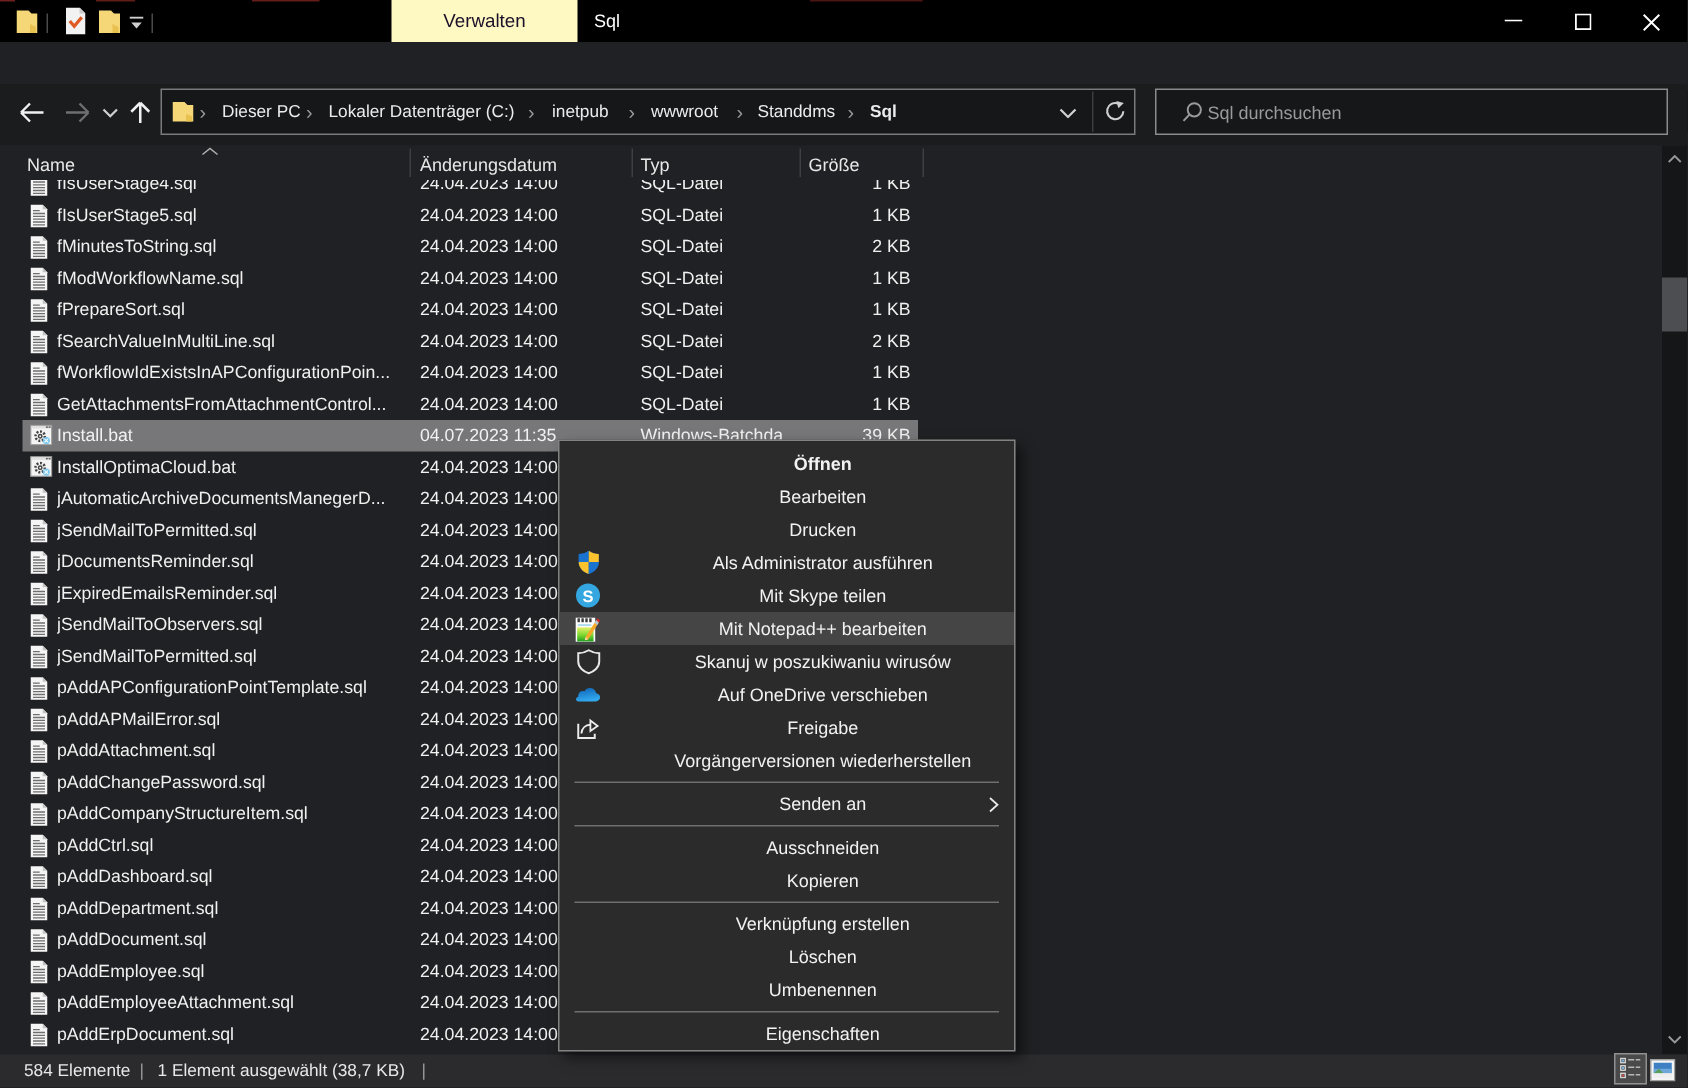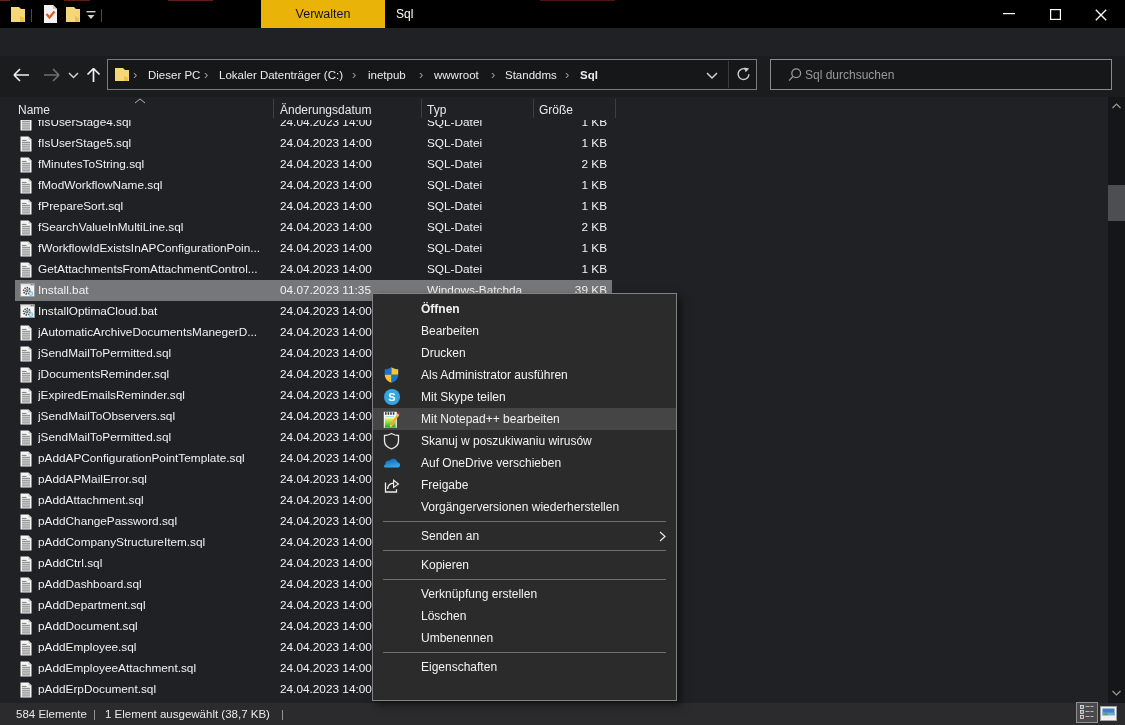--- a/index.html
+++ b/index.html
@@ -1,21 +1,21 @@
 <!DOCTYPE html>
 <html><head>
 <meta charset="utf-8">
 <style>
 * { margin:0; padding:0; box-sizing:border-box; }
 html,body { width:1125px; height:725px; overflow:hidden; }
 body { background:#202124; font-family:"Liberation Sans", sans-serif; position:relative; }
 .abs { position:absolute; }
 
 #titlebar { position:absolute; left:0; top:0; width:1125px; height:28px; background:#000; }
-#verwalten { position:absolute; left:261px; top:0; width:124px; height:28px; background:#eab308; color:#1a1029; font-size:12.5px; text-align:center; line-height:29px; }
+#verwalten { position:absolute; left:261px; top:0; width:124px; height:28px; background:#fef9c3; color:#1a1029; font-size:12.5px; text-align:center; line-height:29px; }
 #wintitle { position:absolute; left:396px; top:0; height:28px; line-height:29px; color:#fff; font-size:12px; }
 
 #tabrow { position:absolute; left:0; top:28px; width:1125px; height:28px; background:#000;margin-top:32px; }
 #dateitab { position:absolute; left:1px; top:3px; width:56px; height:23px; background:#1ba1ae; color:#081b1d; font-size:12.5px; text-align:center; line-height:24px; color:#0c2224; }
 .tab { position:absolute; top:3px; height:23px; line-height:24px; color:#f0f0f0; font-size:12.5px; }
 #appline { position:absolute; left:261px; top:0; width:124px; height:2px; background:#e4cff2; }
 
 #addrrow { position:absolute; left:0; top:56px; width:1125px; height:41px; background:#1b1c1d; }
 #addrbox { position:absolute; left:107px; top:3px; width:650px; height:31px; border:1px solid #7a7b7d; background:#161718; }
 #searchbox { position:absolute; left:770px; top:3px; width:342px; height:31px; border:1px solid #8a8b8d; background:#161718; }
@@ -34,21 +34,21 @@
 #lheader span { position:absolute; top:0; line-height:26px; }
 .hsep { position:absolute; top:2px; width:1px; height:19px; background:#3e3f42; }
 
 #vscroll { position:absolute; left:1108px; top:0; width:17px; height:606px; background:#151617; }
 #vthumb { position:absolute; left:0; top:88px; width:17px; height:36px; background:#4d4e52; }
 
 #statusbar { position:absolute; left:0; top:703px; width:1125px; height:22px; background:#2b2b2d; color:#e8e8e8; font-size:11.5px; }
 #statusbar .st { position:absolute; top:0; line-height:22px; }
 
 #cmenu { position:absolute; left:372px; top:293px; width:305px; height:408px; background:#2b2b2b; border:1px solid #828282; box-shadow:4px 4px 8px rgba(0,0,0,0.5); padding-top:4px; }
-.mi { position:relative; height:22px; line-height:22px; font-size:12px; color:#f2f2f2; padding-left:48px; white-space:nowrap; }
+.mi { position:relative; height:22px; line-height:22px; font-size:12px; color:#f2f2f2; padding-left:48px; white-space:nowrap;text-align:center; }
 .mi.hl { background:#454545; }
 .msep { height:1px; background:#6f6f6f; margin:3px 10px; }
 .mico { position:absolute; left:10px; top:2px; width:18px; height:18px; }
 </style>
 </head>
 <body>
 
 <div id="titlebar">
   <div class="abs" style="left:0;top:0;width:10px;height:1px;background:#6e2020"></div>
   <div class="abs" style="left:64px;top:0;width:26px;height:1px;background:#5f1d18"></div>
@@ -638,20 +638,21 @@
       <path d="M10.6 4.3 L15.4 8 L10.6 11.4 z" stroke="#ececec" stroke-width="1.2" fill="none"></path>
     </svg></span>Freigabe</div>
   <div class="mi">Vorgängerversionen wiederherstellen</div>
   <div class="msep"></div>
   <div class="mi">Senden an
     <svg class="abs" style="left:286px;top:6px" width="7" height="11" viewBox="0 0 7 11">
         <path d="M1 1 L6 5.5 L1 10" stroke="#e8e8e8" stroke-width="1.2" fill="none"></path>
       </svg>
   </div>
   <div class="msep"></div>
+  <div class="mi">Ausschneiden</div>
   <div class="mi">Kopieren</div>
   <div class="msep"></div>
   <div class="mi">Verknüpfung erstellen</div>
   <div class="mi">Löschen</div>
   <div class="mi">Umbenennen</div>
   <div class="msep"></div>
   <div class="mi">Eigenschaften</div>
 </div>
 
 </body></html>

